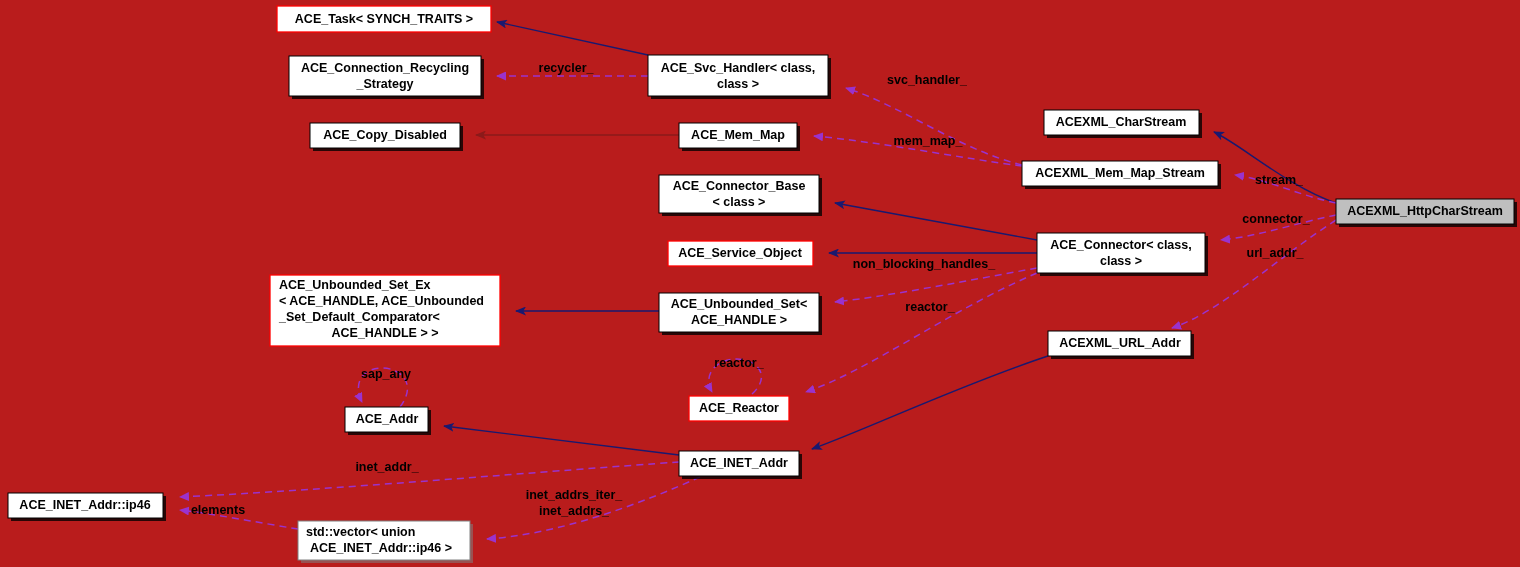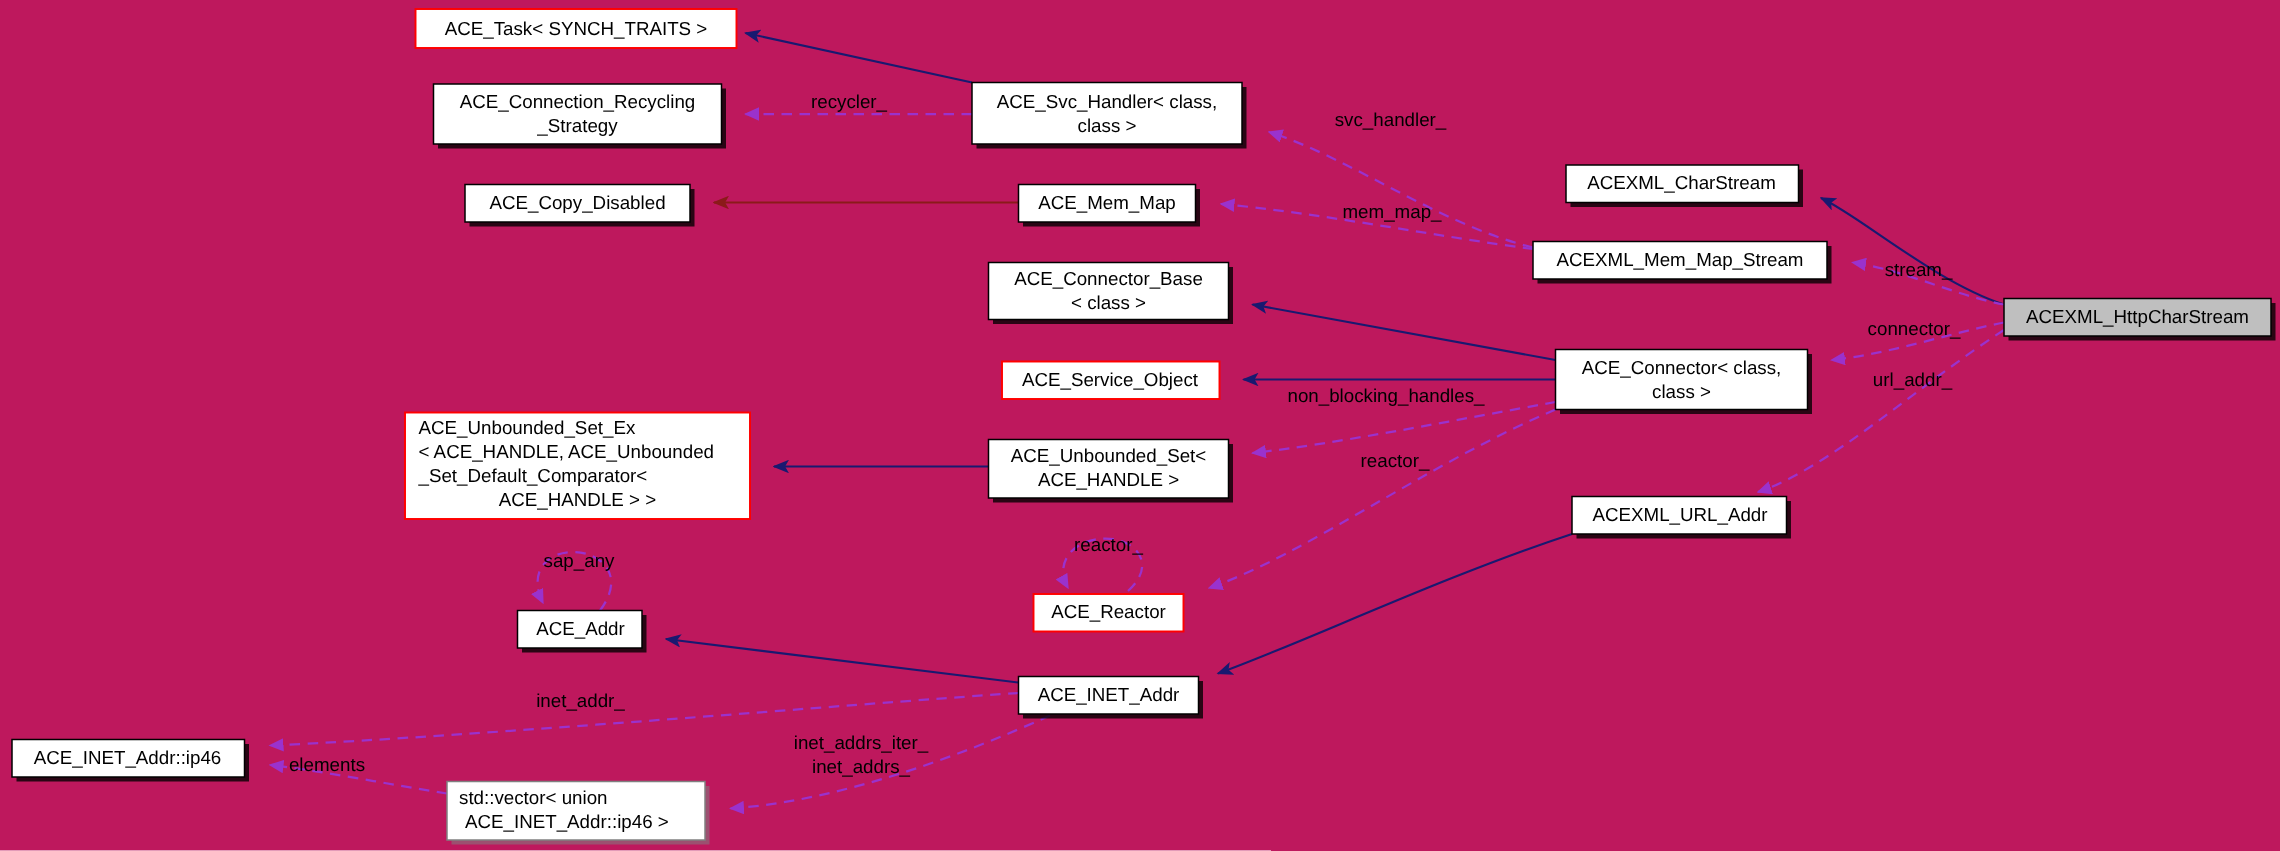--- a/index.html
+++ b/index.html
@@ -7,22 +7,23 @@
     padding: 0;
     background: #ffffff;
   }
   body {
     font-family: "Liberation Sans", sans-serif;
   }
   #diagram-root {
     position: relative;
     width: 1520px;
     height: 567px;
-    background: #be185d;
+    background: #b91c1c;
     overflow: hidden;
+    font-weight: bold;
   }
   svg#graph {
     position: absolute;
     top: 0;
     left: 0;
     width: 1520px;
     height: 567px;
     display: block;
   }
   .node-rect {

